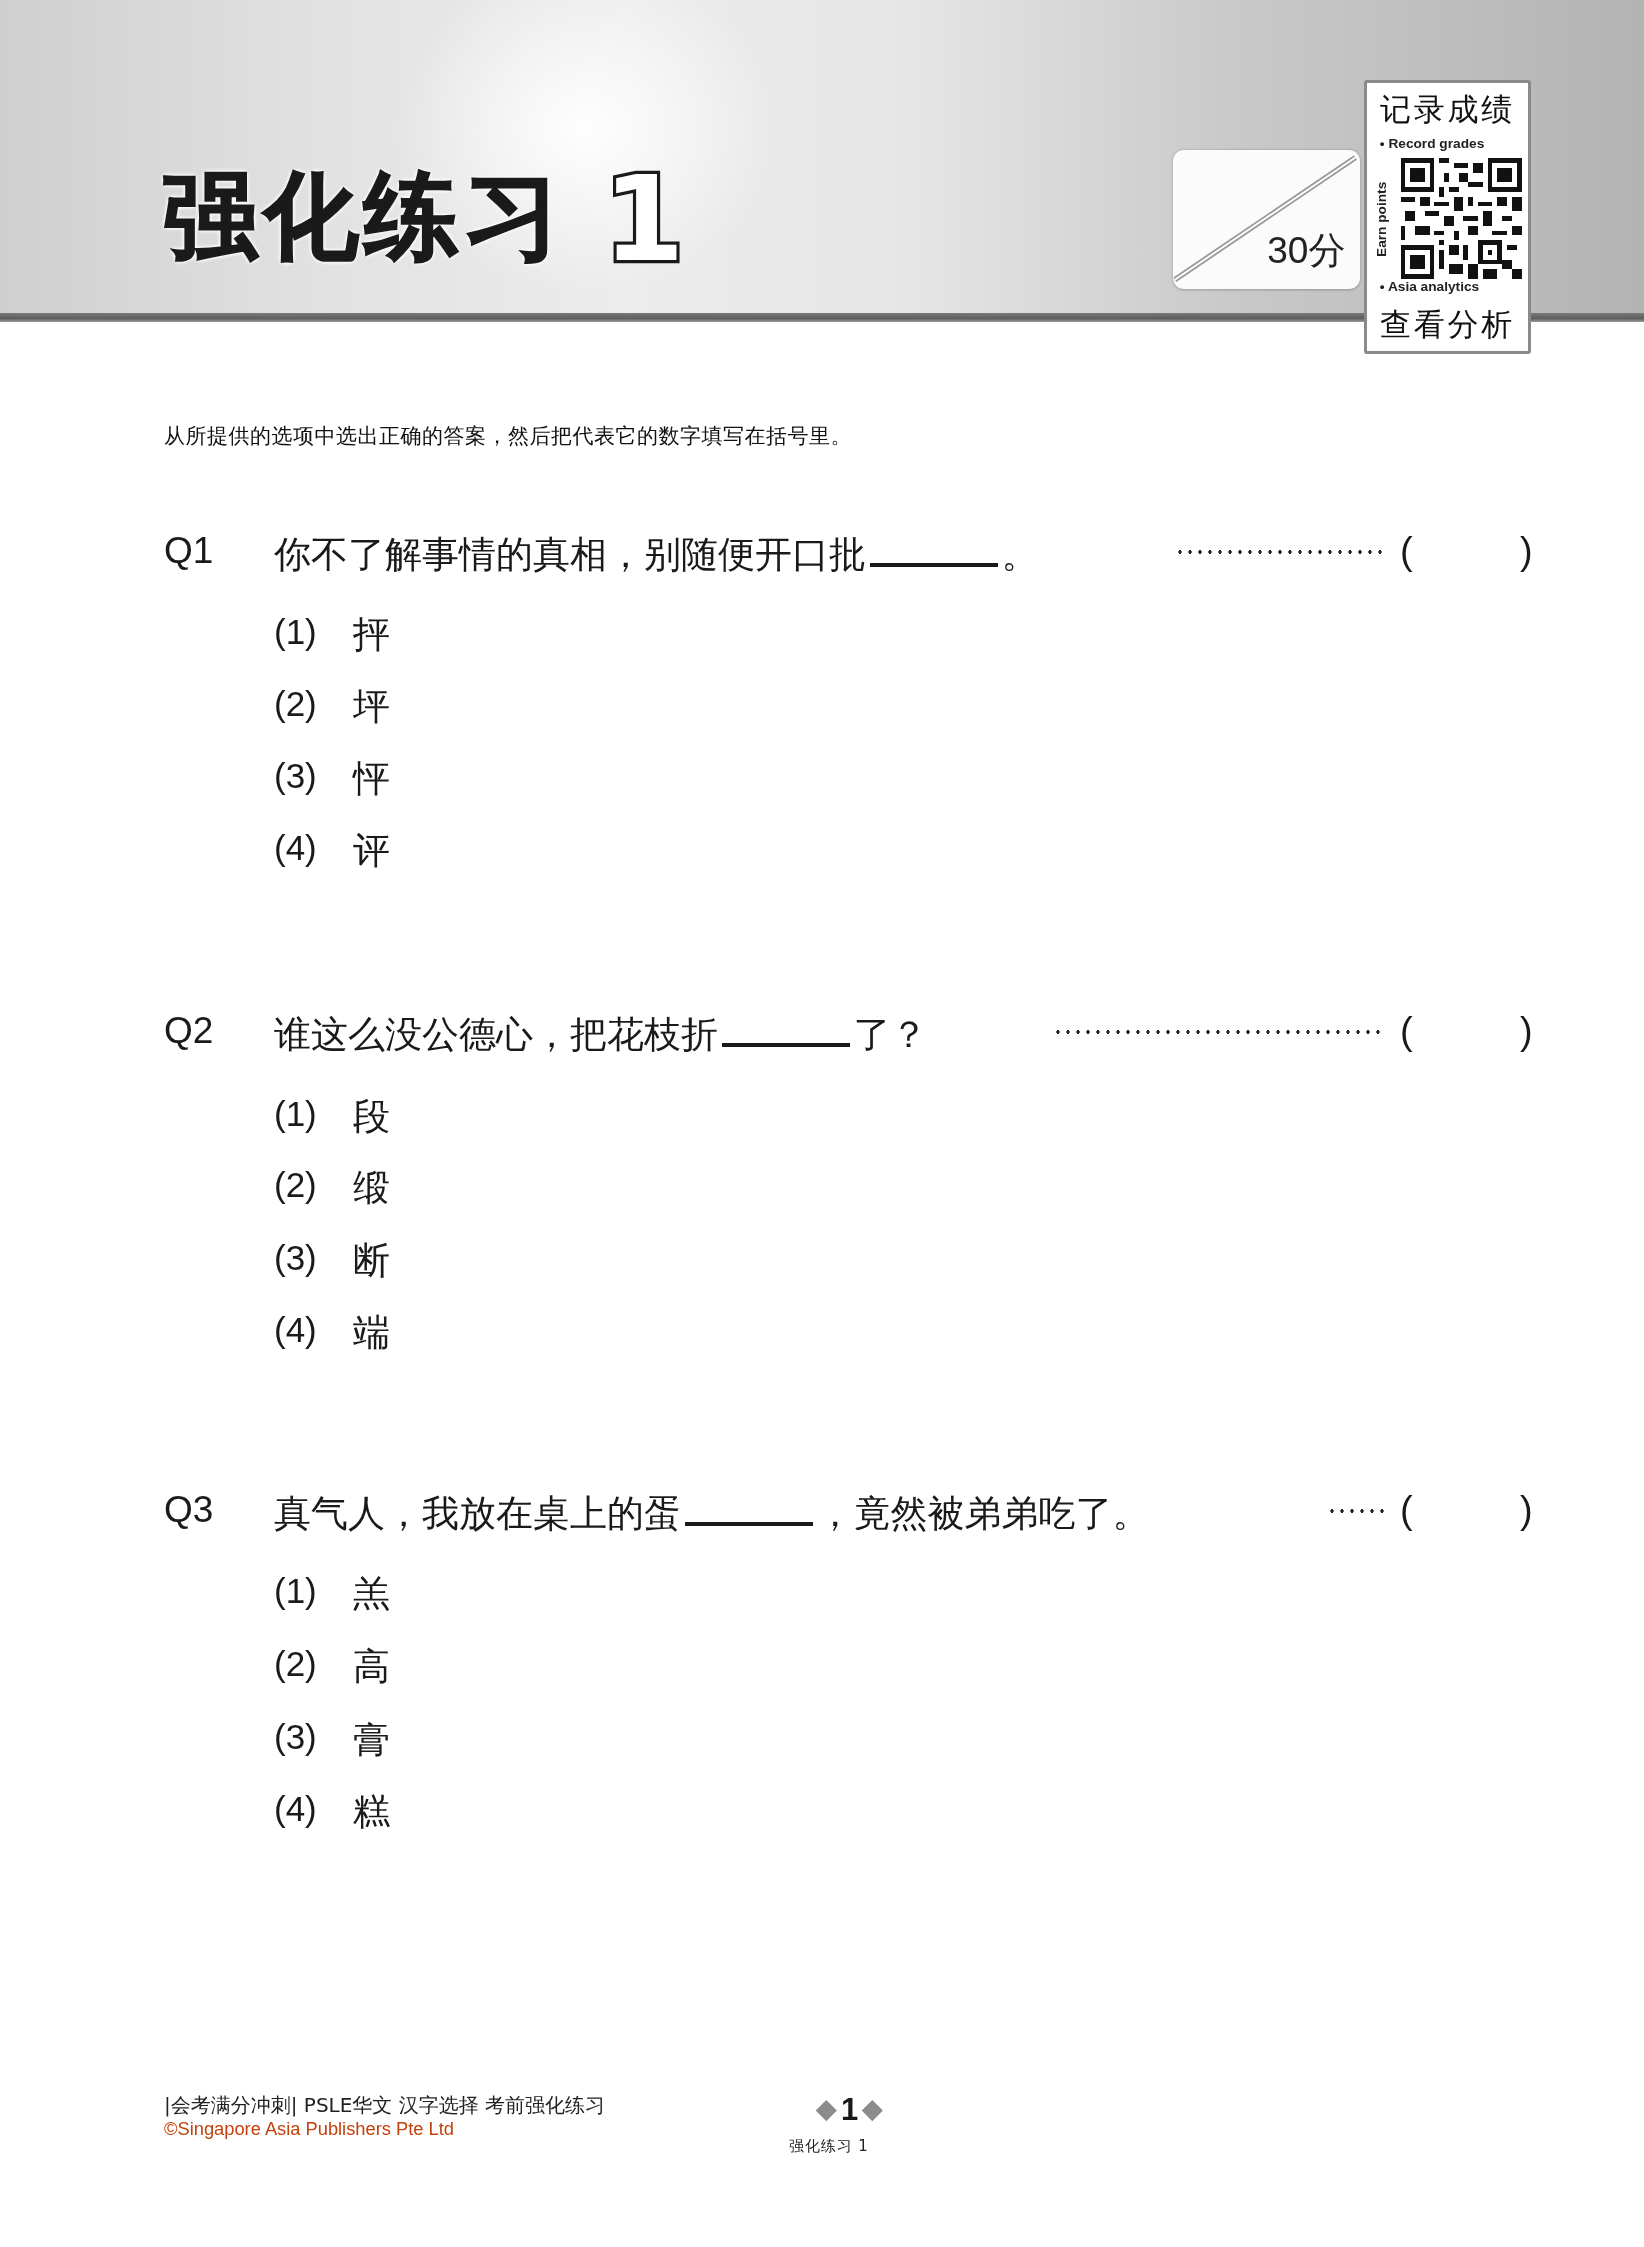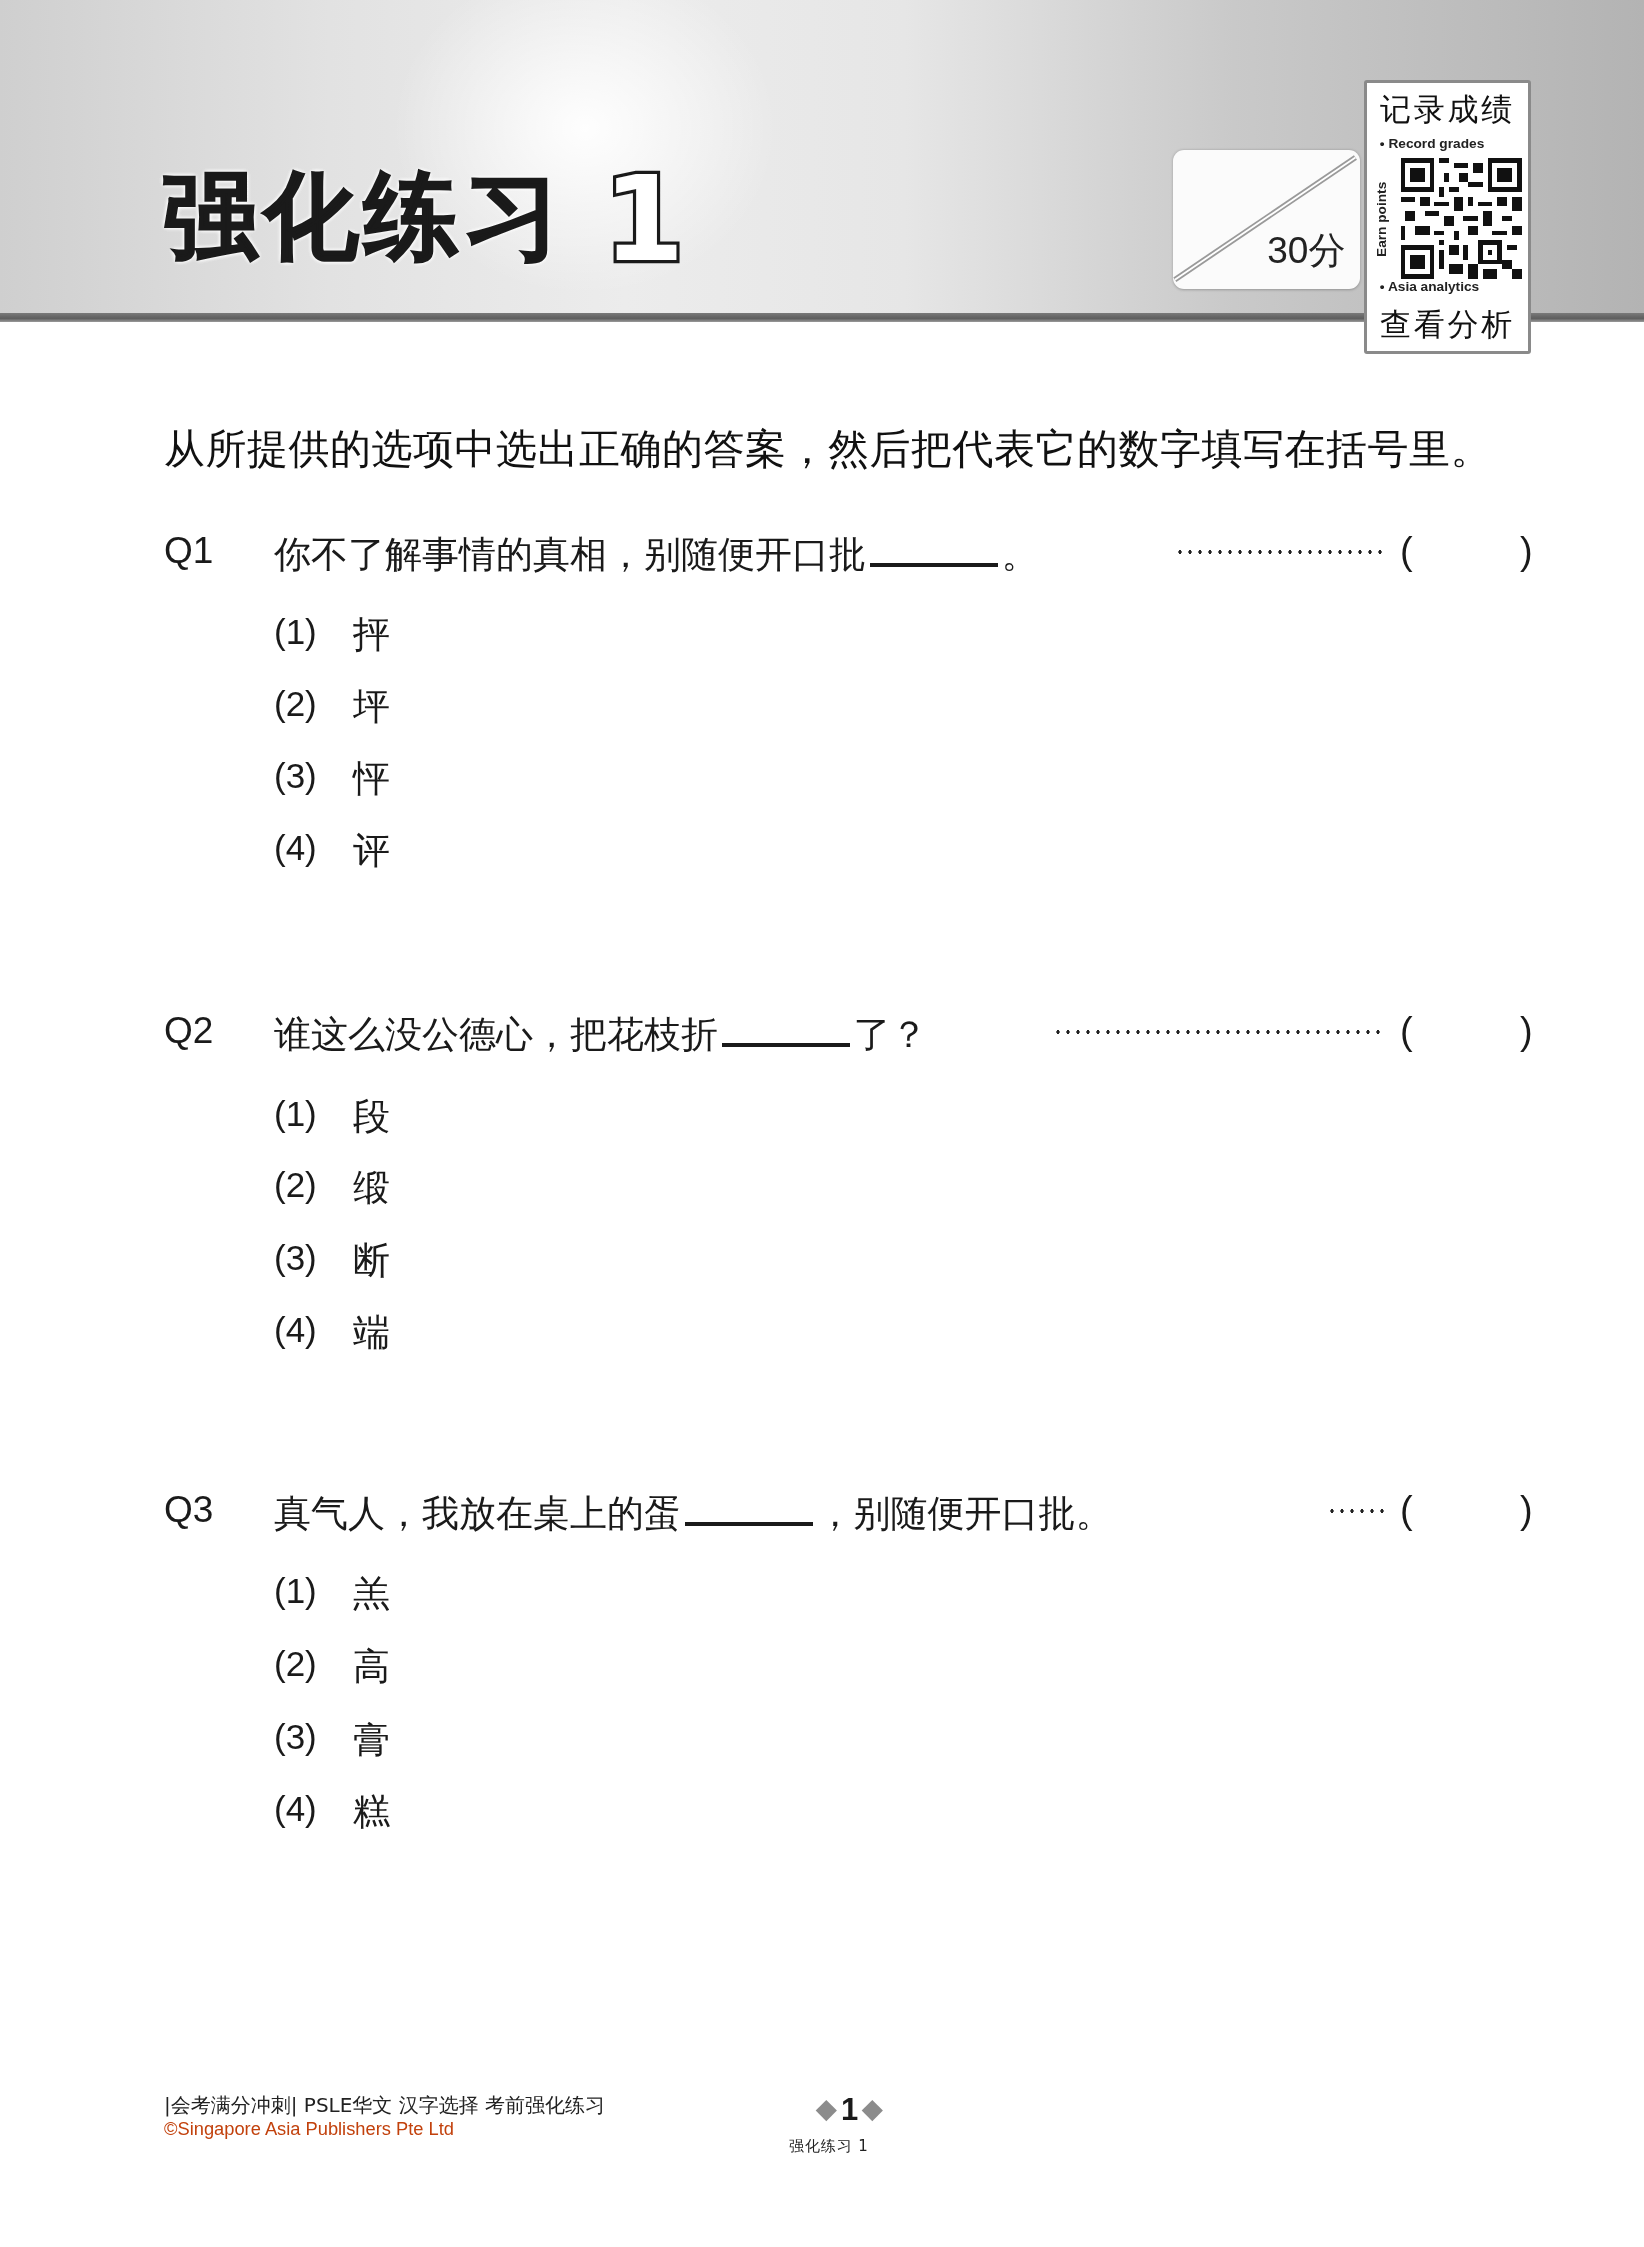--- a/index.html
+++ b/index.html
@@ -65,21 +65,21 @@
   .qr-side {
     position:absolute; left:7.3px; top:174px;
     transform:rotate(-90deg); transform-origin:left top;
     font-family:"Liberation Sans", sans-serif; font-weight:bold; font-size:13.7px; color:#222;
     white-space:nowrap;
   }
   .qr-code { position:absolute; left:33px; top:75px; width:122px; height:121px; }
 
   .instruction {
     position:absolute; left:164px; top:422px;
-    font-size:41px; color:#111; letter-spacing:0.5px;
+    font-size:21px; color:#111; letter-spacing:0.5px;
   }
   .question { position:absolute; left:0; width:1645px; }
   .q-num {
     position:absolute; left:164px; top:0;
     font-family:"Liberation Sans", sans-serif; font-size:37px; color:#1a1a1a;
   }
   .q-text {
     position:absolute; left:274px; top:0;
     font-family:"DejaVu Serif", serif; font-size:37px; color:#1a1a1a; white-space:nowrap;
   }
@@ -271,21 +271,21 @@
   </div>
   <div class="option" style="top:300px;">
     <span class="opt-label">(4)</span>
     <span class="opt-char">端</span>
   </div>
 </div>
 
 <div class="question" style="top:1489px;">
   <div class="q-num">Q3</div>
   <div class="q-text">
-    <span>真气人，我放在桌上的蛋</span><span class="blank"></span><span>，别随便开口批。</span>
+    <span>真气人，我放在桌上的蛋</span><span class="blank"></span><span>，竟然被弟弟吃了。</span>
   </div>
   <div class="dots" style="left:1327px; width:58px;"></div>
   <div class="paren-open">(</div>
   <div class="answer-slot"></div>
   <div class="paren-close">)</div>
 
   <div class="option" style="top:82px;">
     <span class="opt-label">(1)</span>
     <span class="opt-char">羔</span>
   </div>

